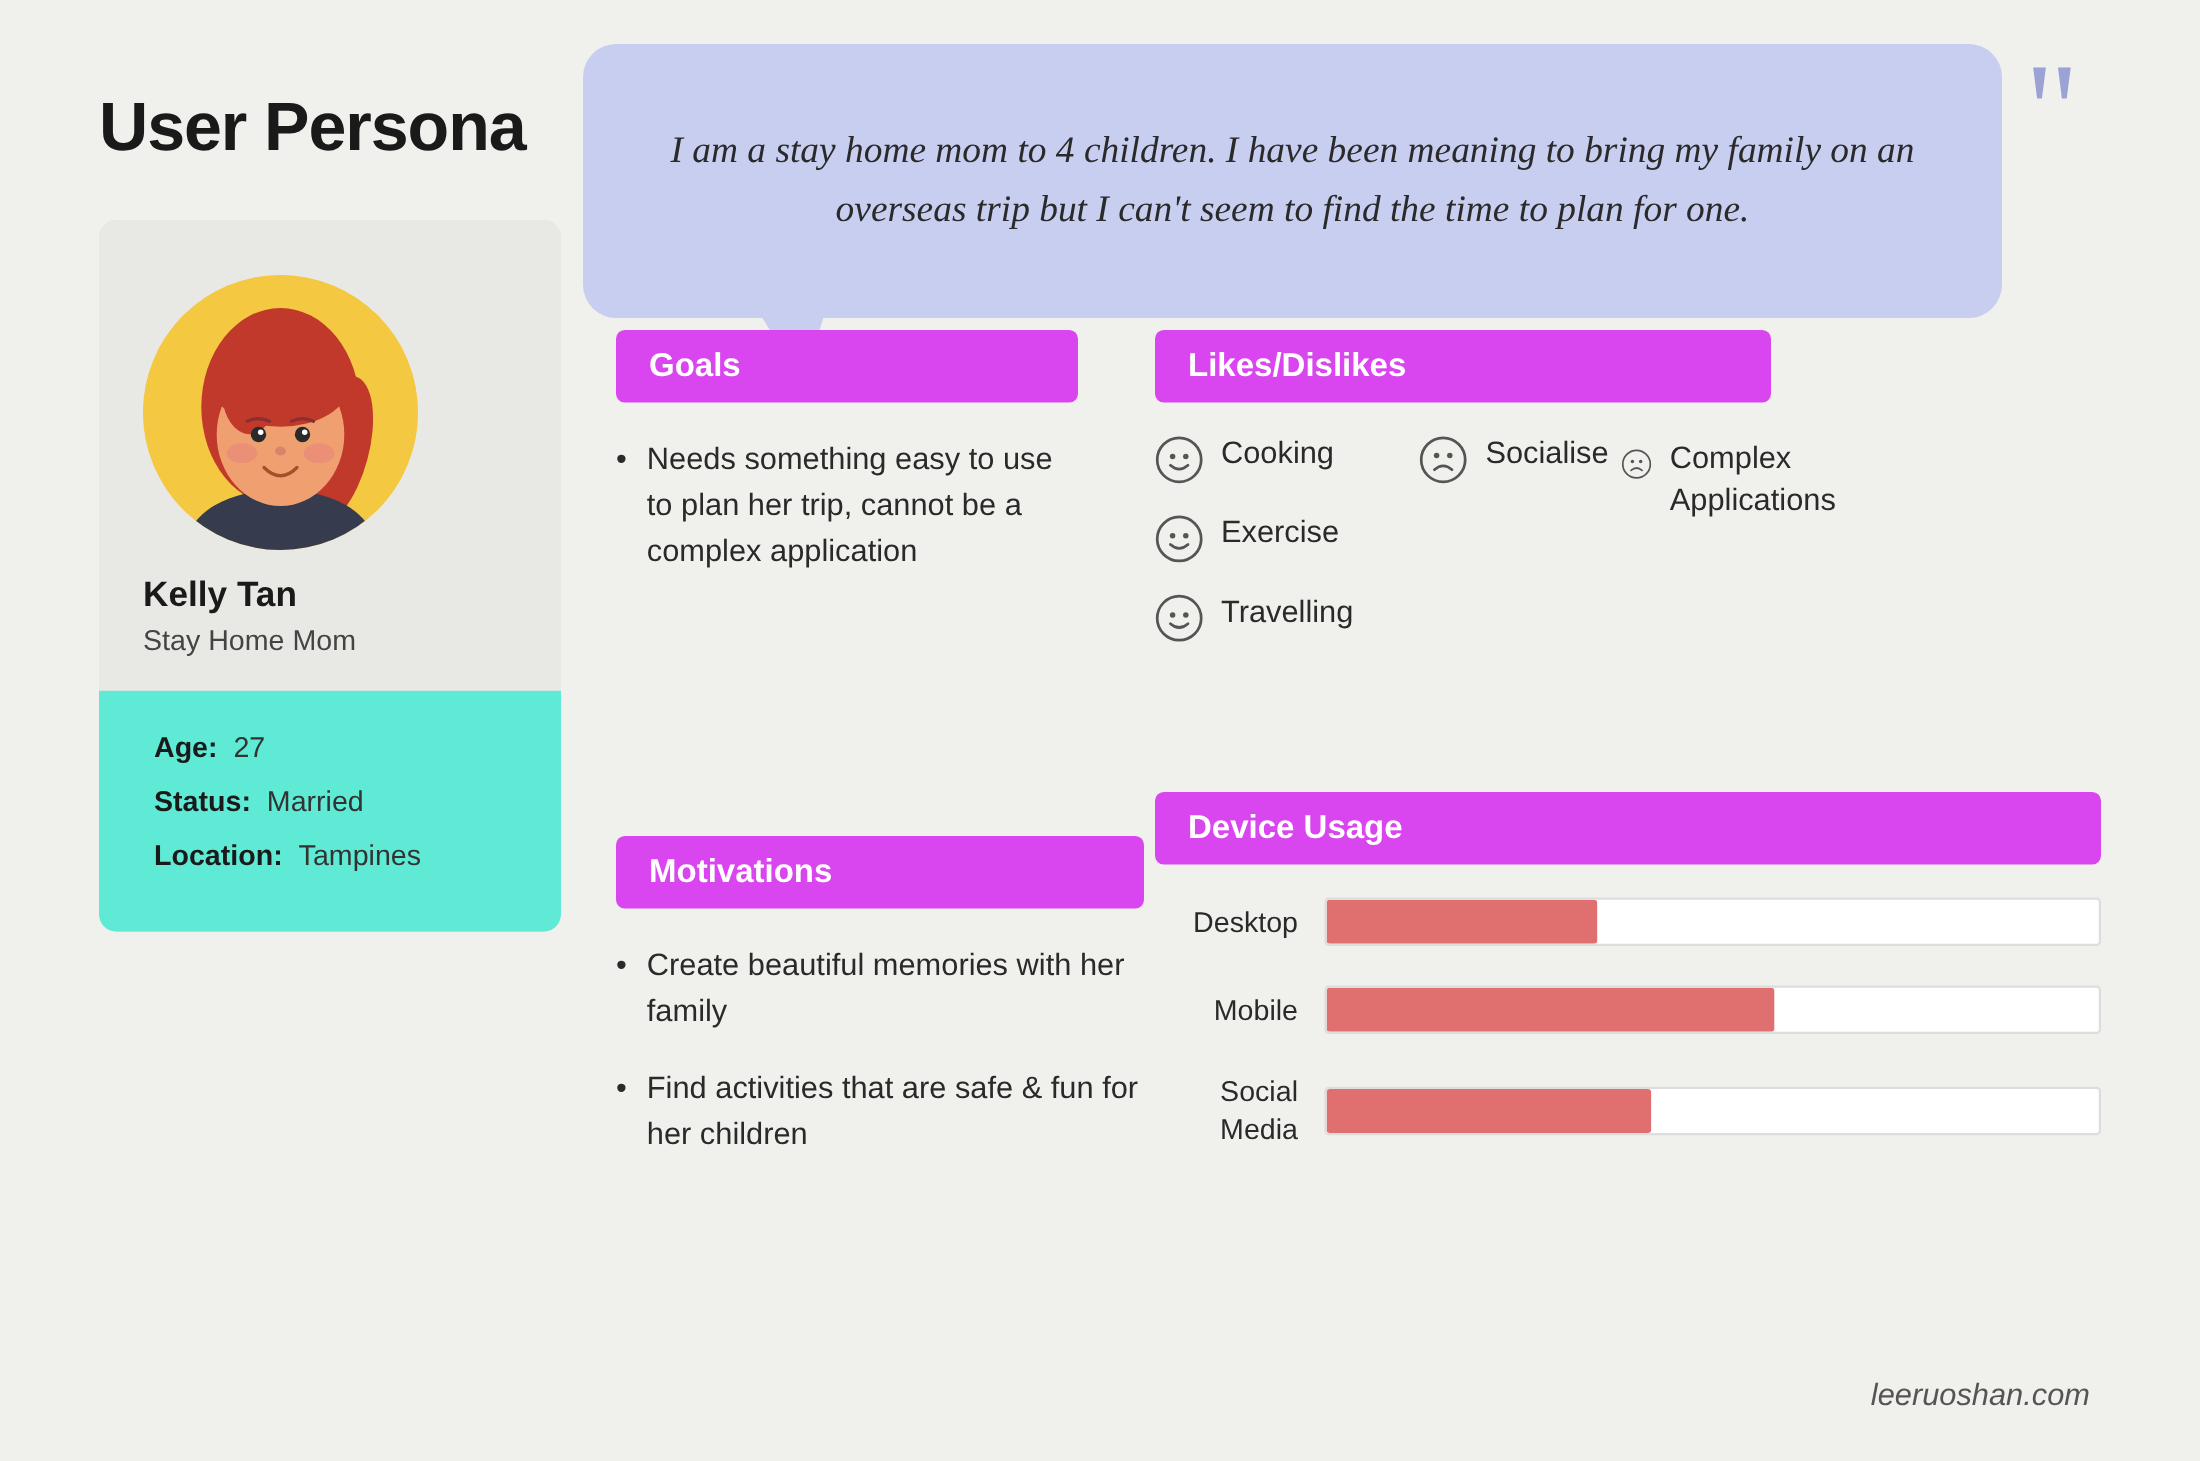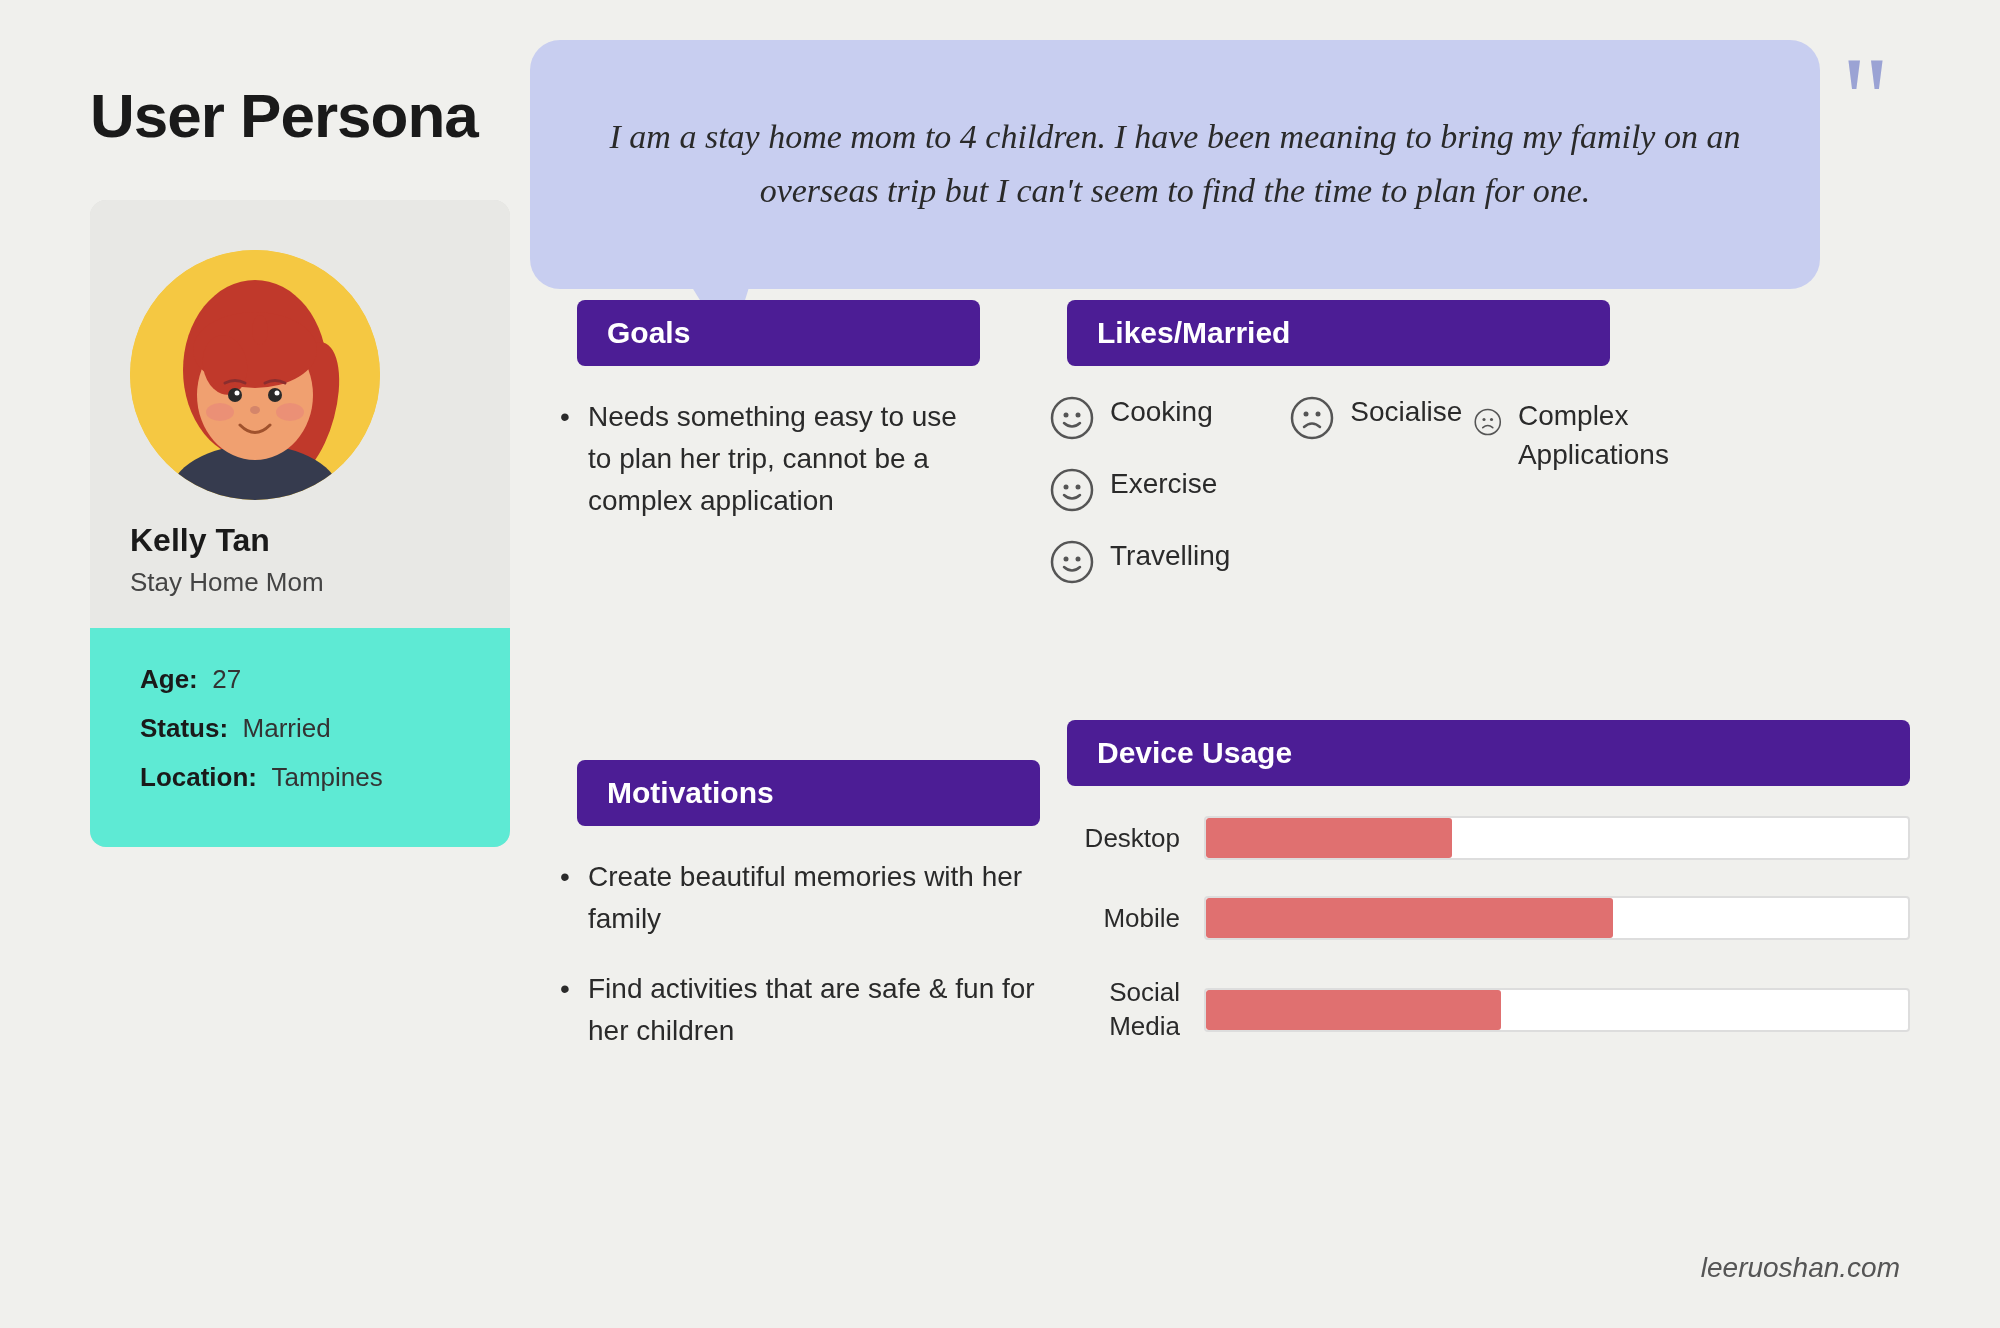--- a/index.html
+++ b/index.html
@@ -119,29 +119,28 @@
     }
 
     
     .goals-section {
       position: absolute;
       top: 300px;
       left: 560px;
       width: 420px;
     }
     .section-header {
-      background: #4c1d95;
+      background: #d946ef;
       color: #fff;
       font-size: 30px;
       font-weight: 700;
       padding: 16px 30px;
       border-radius: 8px;
       font-family: Arial, sans-serif;
       margin-bottom: 30px;
-      margin-left: 17px;
     }
     .bullet-list {
       list-style: none;
       padding: 0;
     }
     .bullet-list li {
       font-size: 28px;
       color: #2a2a2a;
       padding-left: 28px;
       position: relative;
@@ -311,21 +310,21 @@
 
 <div class="motivations-section">
   <div class="section-header">Motivations</div>
   <ul class="bullet-list">
     <li>Create beautiful memories with her family</li>
     <li>Find activities that are safe &amp; fun for her children</li>
   </ul>
 </div>
 
 <div class="likes-section">
-  <div class="section-header">Likes/Married</div>
+  <div class="section-header">Likes/Dislikes</div>
   <div style="display:flex; gap: 60px; margin-top: 10px;">
 
     <div style="display:flex; flex-direction:column; gap:28px;">
       <div class="like-item">
         <svg class="face-svg" viewBox="0 0 44 44" xmlns="http://www.w3.org/2000/svg">
           <circle cx="22" cy="22" r="20" fill="none" stroke="#555" stroke-width="2.5"></circle>
           <circle cx="16" cy="19" r="2.5" fill="#555"></circle>
           <circle cx="28" cy="19" r="2.5" fill="#555"></circle>
           <path d="M 14 27 Q 22 34 30 27" stroke="#555" stroke-width="2.5" fill="none" stroke-linecap="round"></path>
         </svg>

